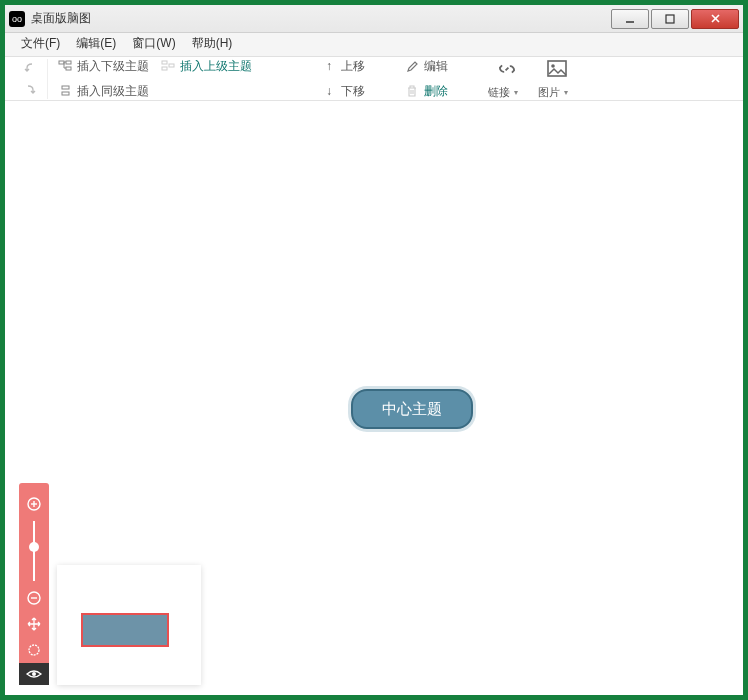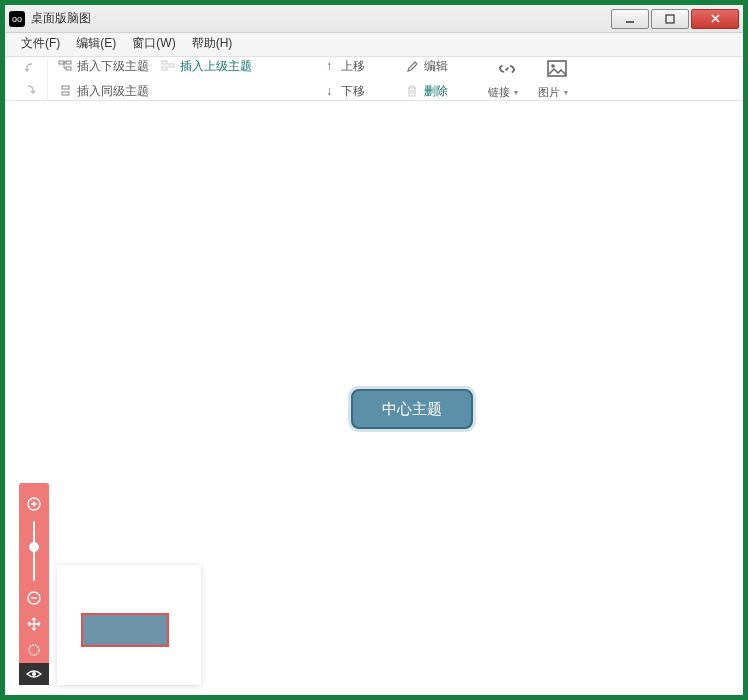--- a/index.html
+++ b/index.html
@@ -26,21 +26,21 @@
     .rsection.border { border-right: 1px solid #eee; height: 40px; justify-content: center; }
     .rbtn { display: flex; align-items: center; gap: 5px; padding: 2px 4px; cursor: default; white-space: nowrap; }
     .rbtn.disabled { color: #0f766e; }
     .rbtn .ico { width: 14px; height: 14px; display: inline-flex; align-items: center; justify-content: center; }
     .big-tool { display: flex; flex-direction: column; align-items: flex-end; padding: 2px 10px; gap: 5px; }
     .big-tool .bico { width: 22px; height: 22px; display: flex; align-items: center; justify-content: center; color: #666; }
     .big-tool .lbl { font-size: 11px; display: flex; align-items: center; gap: 2px; }
     .dd::after { content: "▾"; font-size: 8px; margin-left: 2px; color: #888; }
     
     .canvas { flex: 1; position: relative; background: #fff; overflow: hidden; }
-    .central-topic { position: absolute; left: 346px; top: 288px; width: 122px; height: 40px; background: #5c8fa8; border: 2px solid #3a6b82; border-radius: 8px; color: #fff; display: flex; align-items: center; justify-content: center; font-size: 15px; box-shadow: 0 0 0 3px rgba(92,143,168,0.25); text-align: right; }
+    .central-topic { position: absolute; left: 346px; top: 288px; width: 122px; height: 40px; background: #5c8fa8; border: 2px solid #3a6b82; border-radius: 16px; color: #fff; display: flex; align-items: center; justify-content: center; font-size: 15px; box-shadow: 0 0 0 3px rgba(92,143,168,0.25); text-align: right; }
     
     .zoom-panel { position: absolute; left: 14px; bottom: 10px; width: 30px; background: #ef7a78; border-radius: 3px 3px 0 0; display: flex; flex-direction: column; align-items: center; padding: 8px 0 0 0; }
     .zoom-btn { width: 20px; height: 20px; color: #fff; display: flex; align-items: center; justify-content: center; font-size: 14px; margin: 3px 0; }
     .zoom-track { width: 2px; height: 60px; background: #fff; margin: 4px 0; position: relative; }
     .zoom-thumb { position: absolute; left: -4px; top: 21px; width: 10px; height: 10px; background: #fff; border-radius: 50%; }
     .eye-btn { width: 30px; height: 22px; background: #333; color: #fff; display: flex; align-items: center; justify-content: center; font-size: 13px; }
     
     .minimap { position: absolute; left: 52px; bottom: 10px; width: 144px; height: 120px; background: #fff; box-shadow: 0 1px 6px rgba(0,0,0,0.15); }
     .minimap-node { position: absolute; left: 24px; top: 48px; width: 88px; height: 34px; background: #6d93a8; border: 2px solid #e85050; }
     

